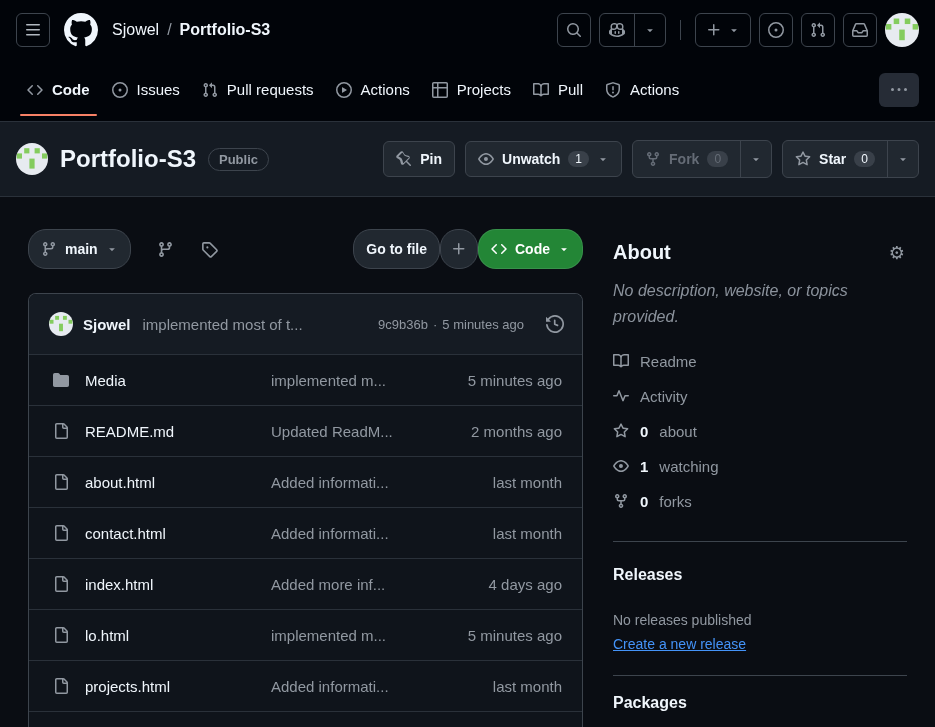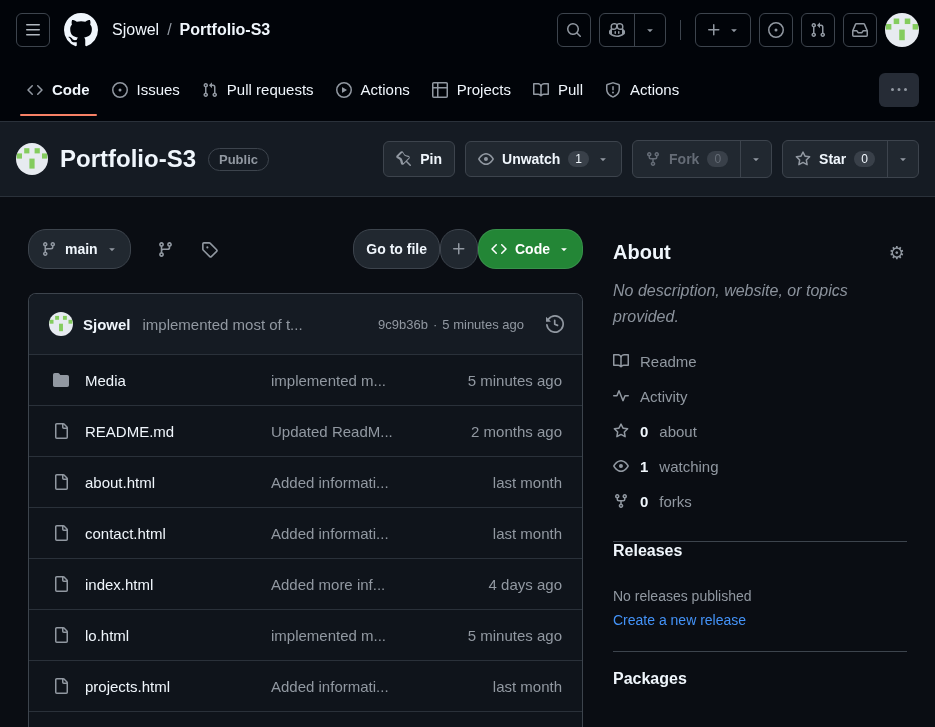--- a/index.html
+++ b/index.html
@@ -86,23 +86,23 @@
   
   .sidebar{ flex:1; padding-top:12px; min-width:0; }
   .about-head{ display:flex; align-items:center; justify-content:space-between; }
   .about-head h2{ font-size:20px; font-weight:700; color:var(--fg); }
   .gear-btn{ background:none; border:none; cursor:pointer; color:var(--fg-muted); font-size:18px; line-height:1; padding:2px; }
   .about-desc{ margin-top:14px; font-style:italic; color:#8b929c; font-size:16px; line-height:1.62; }
   .about-list{ margin-top:14px; }
   .about-item{ display:flex; align-items:center; gap:11px; height:35px; color:var(--fg-muted); font-size:15px; cursor:pointer;text-align:center; }
   .about-item b{ color:var(--fg); font-weight:700; }
   .sb-divider{ border:none; border-top:1px solid var(--border); margin-top:22px; }
-  .sb-h3{ font-size:16px; font-weight:700; color:var(--fg); }
+  .sb-h3{ font-size:16px; font-weight:700; color:var(--fg); margin-top:24px; }
   .release-status{ margin-top:28px; font-size:14px; color:var(--fg-muted); }
-  .release-link{ display:inline-block; margin-top:8px; font-size:14px; color:var(--blue); cursor:pointer; }
+  .release-link{ display:inline-block; margin-top:8px; font-size:14px; color:var(--blue); text-decoration:underline; cursor:pointer; }
   .pkg-h3{ margin-top:18px; }
 </style>
 </head>
 <body>
 
 <div class="page">
 
   <div class="top">
     <header class="app-header">
       <div class="hdr-left">

